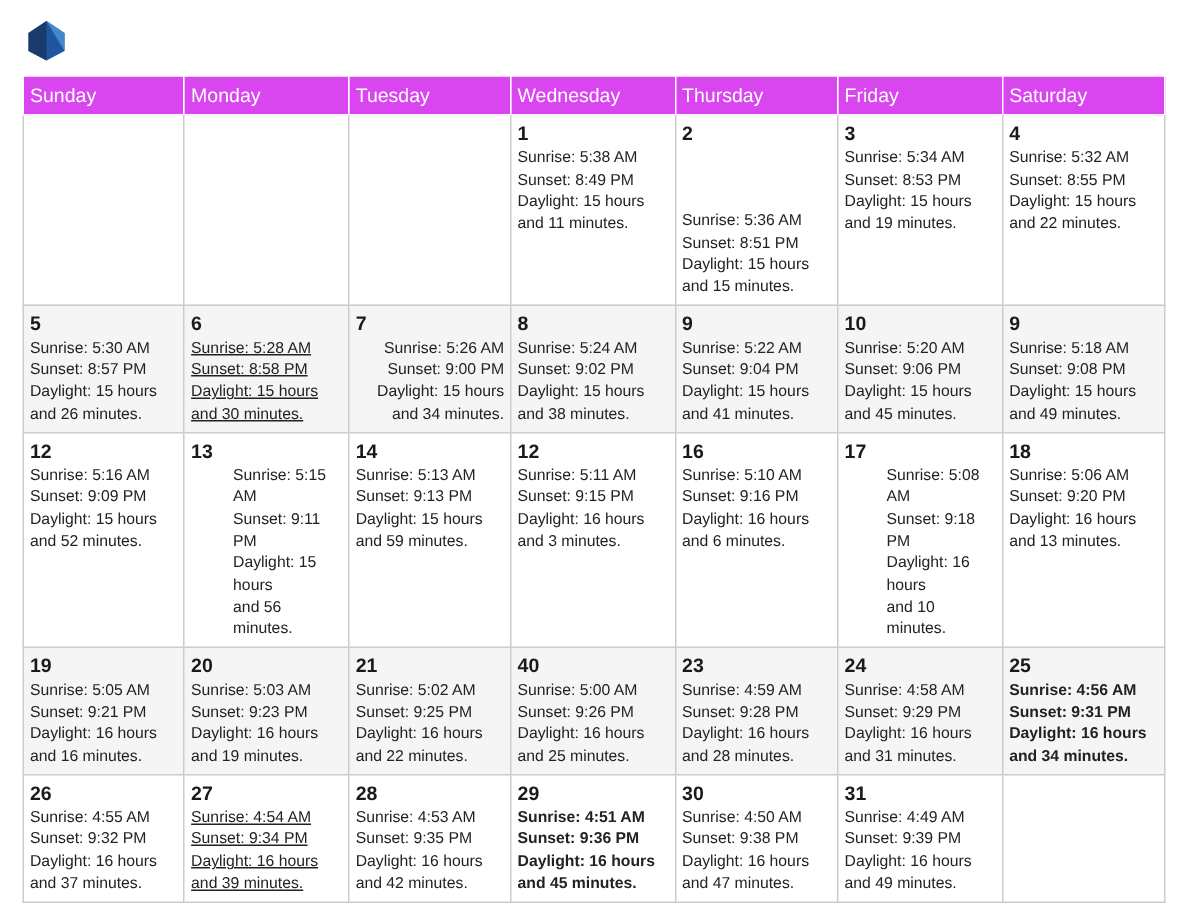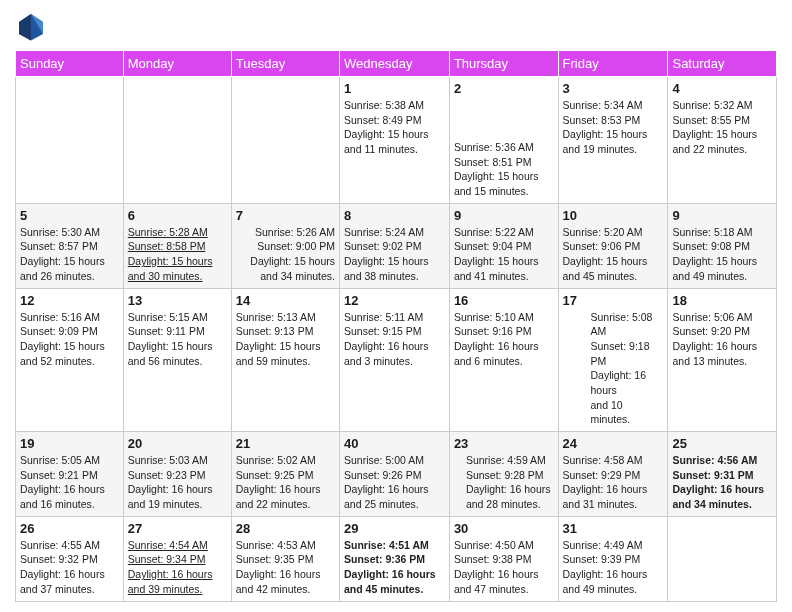--- a/index.html
+++ b/index.html
@@ -210,21 +210,21 @@
         <tr>
           <td>
             <div class="day-number">12</div>
             <div class="day-info" style="white-space: pre-line;">Sunrise: 5:16 AM
 Sunset: 9:09 PM
 Daylight: 15 hours
 and 52 minutes.</div>
           </td>
           <td>
             <div class="day-number">13</div>
-            <div class="day-info" style="white-space: pre-line;">Sunrise: 5:15 AM
+            <div class="day-info" style="white-space: pre-line; margin-left: 28px;">Sunrise: 5:15 AM
 Sunset: 9:11 PM
 Daylight: 15 hours
 and 56 minutes.</div>
           </td>
           <td>
             <div class="day-number">14</div>
             <div class="day-info" style="white-space: pre-line;">Sunrise: 5:13 AM
 Sunset: 9:13 PM
 Daylight: 15 hours
 and 59 minutes.</div>
@@ -282,21 +282,21 @@
           </td>
           <td>
             <div class="day-number">40</div>
             <div class="day-info" style="white-space: pre-line;">Sunrise: 5:00 AM
 Sunset: 9:26 PM
 Daylight: 16 hours
 and 25 minutes.</div>
           </td>
           <td>
             <div class="day-number">23</div>
-            <div class="day-info" style="white-space: pre-line; margin-left: 12px;">Sunrise: 4:59 AM
+            <div class="day-info" style="white-space: pre-line;">Sunrise: 4:59 AM
 Sunset: 9:28 PM
 Daylight: 16 hours
 and 28 minutes.</div>
           </td>
           <td>
             <div class="day-number">24</div>
             <div class="day-info" style="white-space: pre-line;">Sunrise: 4:58 AM
 Sunset: 9:29 PM
 Daylight: 16 hours
 and 31 minutes.</div>

